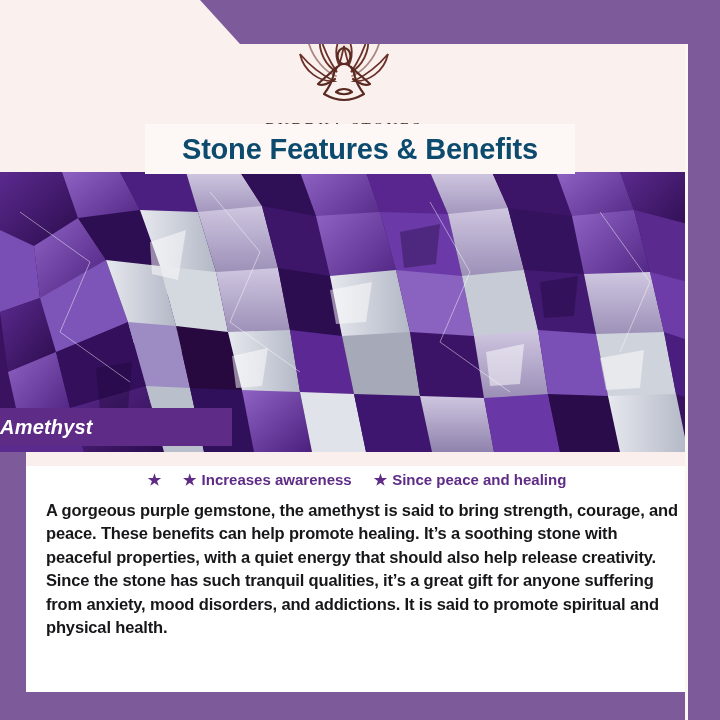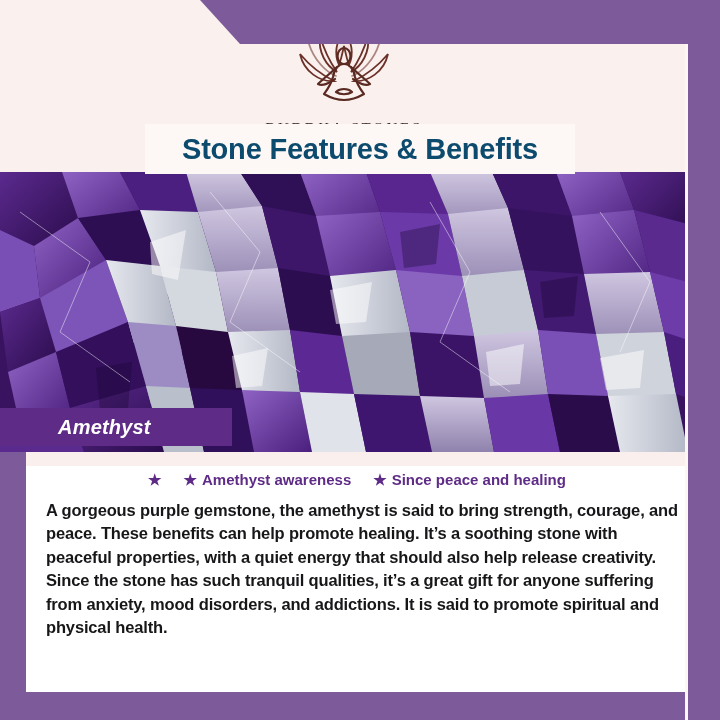--- a/index.html
+++ b/index.html
@@ -114,21 +114,20 @@
   .stone-bar {
     position: absolute;
     top: 408px; left: 0;
     width: 232px; height: 38px;
     background: #5e2b86;
     display: flex;
     align-items: center;
     z-index: 5;
   }
   .stone-bar span {
-    padding-left: 58px;
     color: #ffffff;
     font-size: 20px;
     font-weight: 700;
     font-style: italic;
     letter-spacing: 0.2px;
   }
 
   
   .content {
     position: absolute;
@@ -321,21 +320,21 @@
 
 <div class="content">
   <div class="content-fade"></div>
 
   <div class="features">
     <div class="feature">
       <span class="star">★</span>
     </div>
     <div class="feature">
       <span class="star">★</span>
-      <span>Amethyst awareness</span>
+      <span>Increases awareness</span>
     </div>
     <div class="feature">
       <span class="star">★</span>
       <span>Since peace and healing</span>
     </div>
   </div>
 
   <p class="body-copy">A gorgeous purple gemstone, the amethyst is said to bring strength, courage, and peace. These benefits can help promote healing. It’s a soothing stone with peaceful properties, with a quiet energy that should also help release creativity. Since the stone has such tranquil qualities, it’s a great gift for anyone suffering from anxiety, mood disorders, and addictions. It is said to promote spiritual and physical health.</p>
 </div>
 

